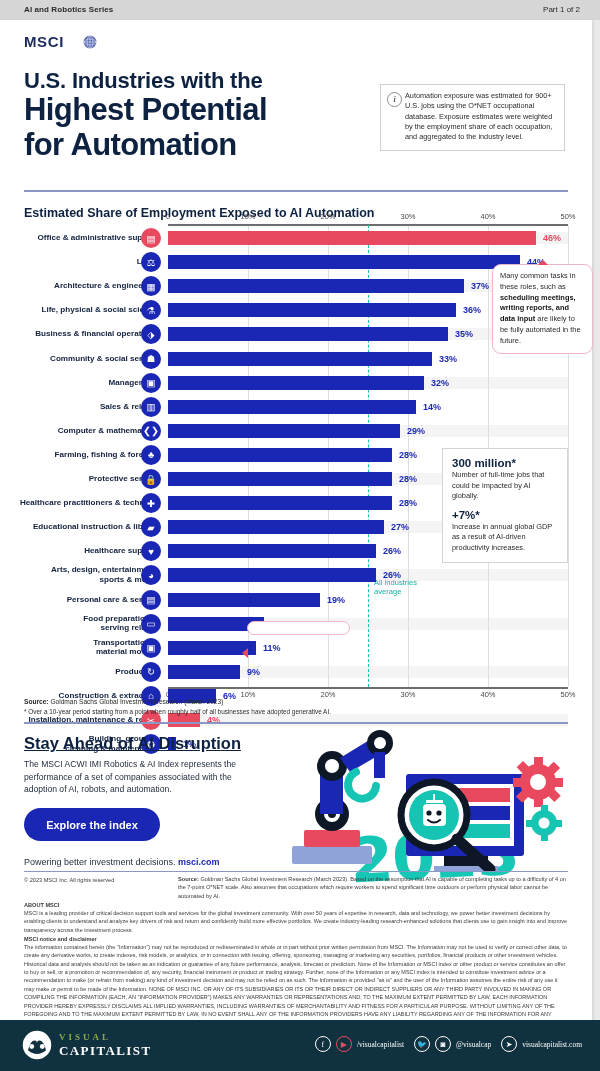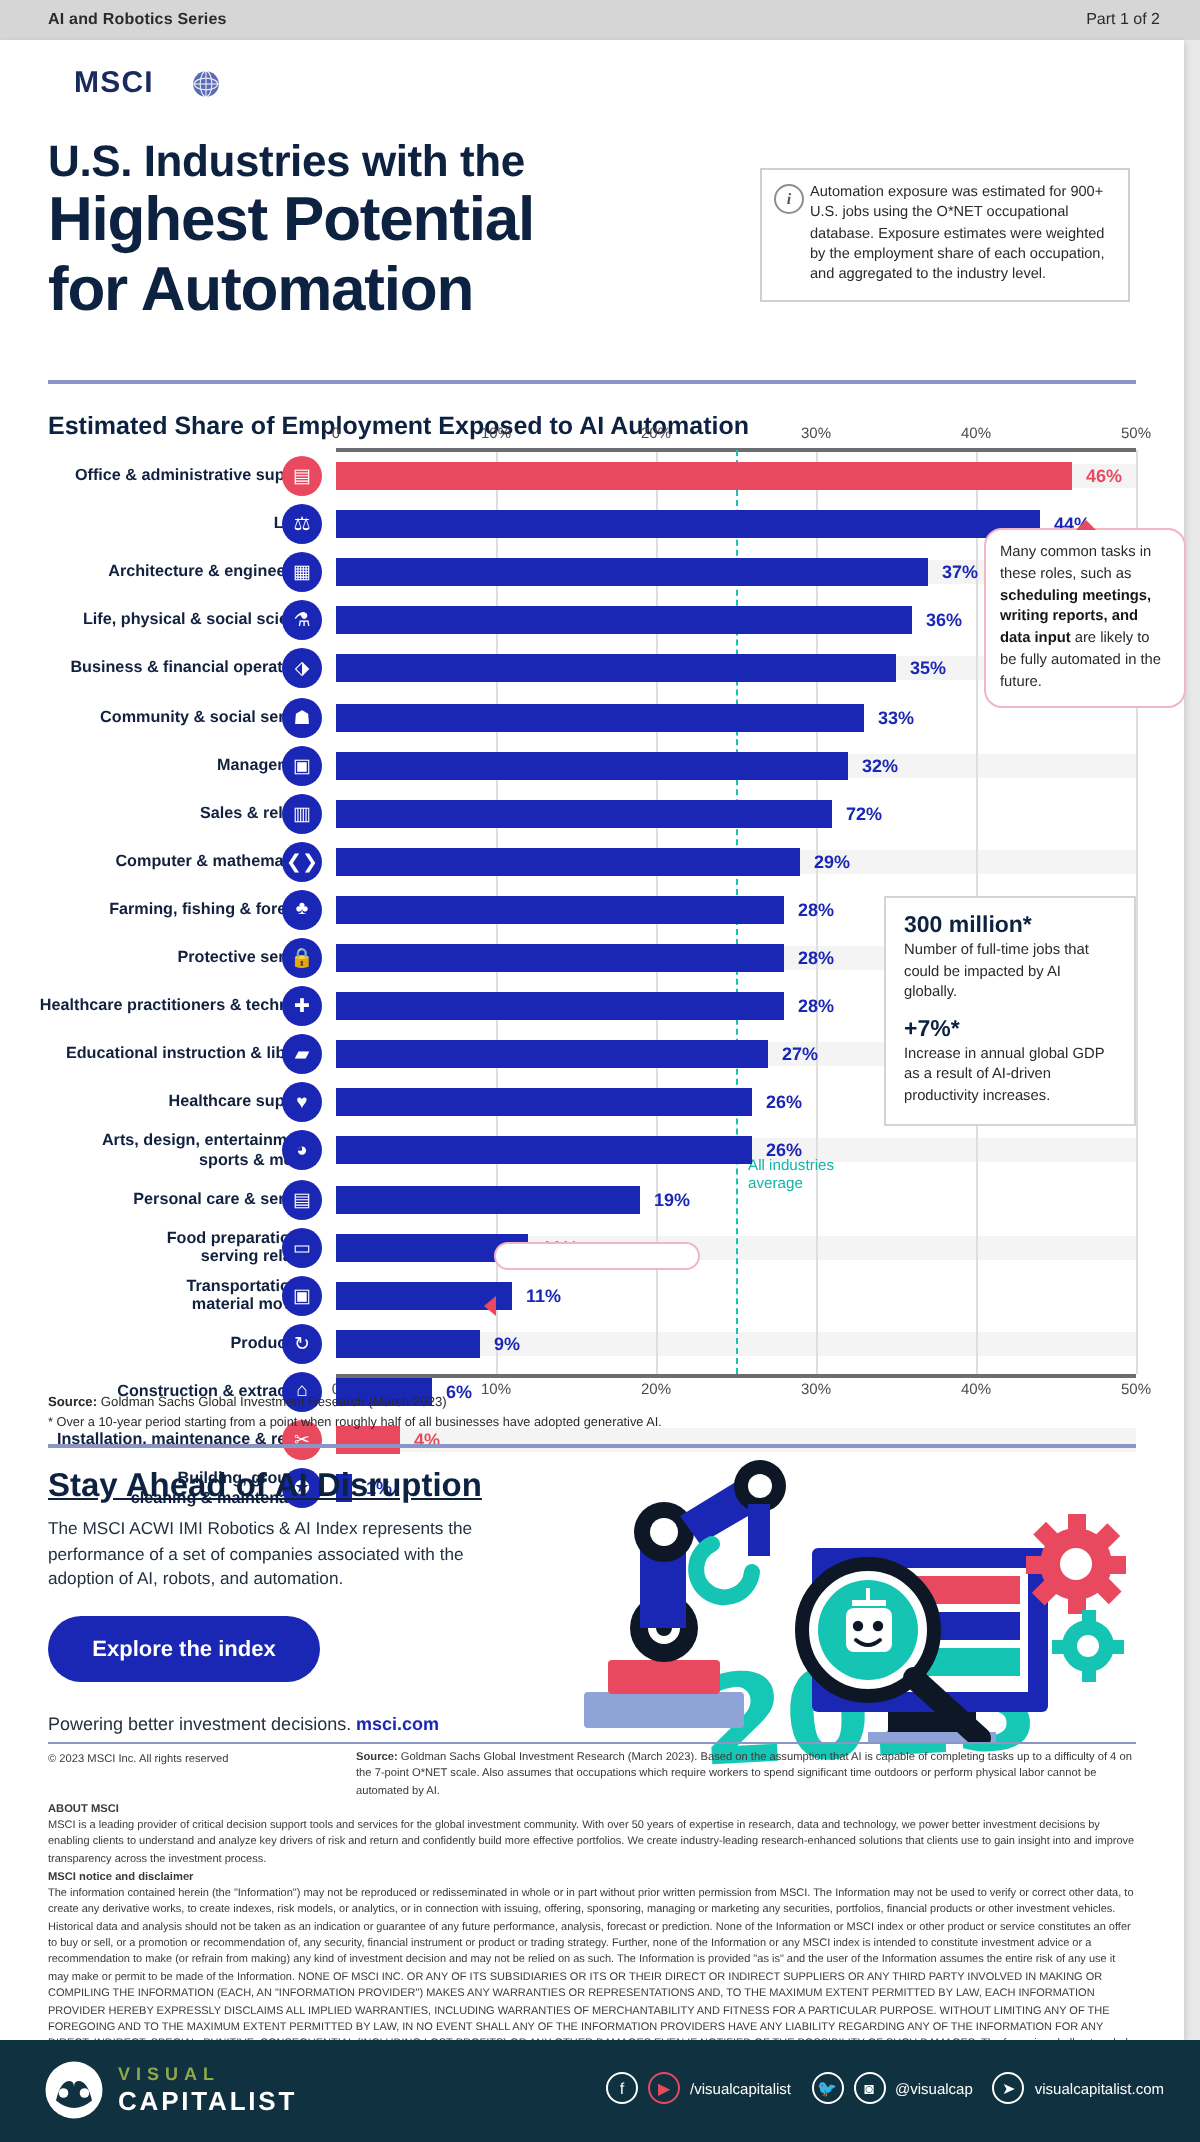--- a/index.html
+++ b/index.html
@@ -14,21 +14,21 @@
   
   .topbar{position:absolute;left:0;top:0;width:600px;height:20px;background:#d6d6d6;}
   .topbar .t-left{position:absolute;left:24px;top:5px;font-size:8px;font-weight:bold;color:#2b2b2b;letter-spacing:.1px;}
   .topbar .t-right{position:absolute;right:20px;top:5px;font-size:8px;color:#2b2b2b;}
 
   
   .card{position:absolute;left:0;top:20px;width:592px;height:1000px;background:#fff;
         box-shadow:1px 1px 3px rgba(0,0,0,.12);}
 
   
-  .brand{position:absolute;left:24px;top:13px;display:flex;align-items:center;gap:19px;margin-left:13px;}
+  .brand{position:absolute;left:24px;top:13px;display:flex;align-items:center;gap:19px;}
   .brand-word{font-size:15px;font-weight:bold;color:#1a2a5e;letter-spacing:.6px;}
   .globe{width:14px;height:14px;}
 
   
   .h-line1{position:absolute;left:24px;top:48px;font-size:22px;font-weight:bold;color:#0d2140;letter-spacing:-.2px;}
   .h-line2{position:absolute;left:24px;top:72px;font-size:31px;font-weight:bold;color:#0d2140;line-height:1.13;letter-spacing:-.6px;}
 
   
   .infonote{position:absolute;left:380px;top:64px;width:185px;min-height:62px;border:1px solid #cfcfcf;background:#fff;
             padding:6px 8px 7px 24px;box-sizing:border-box;}
@@ -107,21 +107,21 @@
   
   .copy{position:absolute;left:24px;top:877px;font-size:5.6px;color:#3a3a3a;}
   .srcblk{position:absolute;left:178px;top:875px;width:390px;font-size:5.6px;line-height:1.5;color:#3a3a3a;}
   .srcblk b{font-weight:bold;}
   .aboutt{position:absolute;left:24px;top:902px;font-size:5.6px;font-weight:bold;color:#3a3a3a;}
   .aboutb{position:absolute;left:24px;top:909px;width:544px;font-size:5.5px;line-height:1.52;color:#3a3a3a;}
   .disct{position:absolute;left:24px;top:936px;font-size:5.6px;font-weight:bold;color:#3a3a3a;}
   .discb{position:absolute;left:24px;top:943px;width:544px;font-size:5.5px;line-height:1.52;color:#3a3a3a;}
 
   
-  .footer{position:absolute;left:0;top:1020px;width:600px;height:51px;background:#10313f;}
+  .footer{position:absolute;left:0;top:1020px;width:600px;height:51px;background:#10313f;font-family:Liberation Serif, serif;}
   .vclogo{position:absolute;left:22px;top:10px;display:flex;align-items:center;gap:7px;}
   .vc-mark{width:30px;height:30px;}
   .vc-txt{line-height:1;}
   .vc-t1{font-size:9px;font-weight:bold;letter-spacing:3px;color:#8ea84c;}
   .vc-t2{font-size:13px;font-weight:bold;letter-spacing:1.4px;color:#ffffff;margin-top:2px;}
   .social{position:absolute;right:18px;top:16px;display:flex;align-items:center;gap:5px;color:#fff;font-size:7.5px;}
   .sbtn{width:14px;height:14px;border-radius:50%;border:1.2px solid #fff;display:flex;align-items:center;justify-content:center;font-size:8px;color:#fff;}
   .sbtn.yt{border-color:#e8495f;color:#e8495f;}
   .slab{margin-right:5px;}
 </style>
@@ -244,21 +244,21 @@
         <div class="row" style="top: 164.6px;">
           <div class="cat" style="white-space: pre-line;">Management</div>
           <div class="ic">▣</div>
           <div class="bar" style="width: 256px;"></div>
           <div class="val" style="left: 431px;">32%</div>
         </div>
         <div class="row" style="top: 188.7px;">
           <div class="cat" style="white-space: pre-line;">Sales &amp; related</div>
           <div class="ic">▥</div>
           <div class="bar" style="width: 248px;"></div>
-          <div class="val" style="left: 423px;">72%</div>
+          <div class="val" style="left: 423px;">14%</div>
         </div>
         <div class="row" style="top: 212.8px;">
           <div class="cat" style="white-space: pre-line;">Computer &amp; mathematical</div>
           <div class="ic">❮❯</div>
           <div class="bar" style="width: 232px;"></div>
           <div class="val" style="left: 407px;">29%</div>
         </div>
         <div class="row" style="top: 236.9px;">
           <div class="cat" style="white-space: pre-line;">Farming, fishing &amp; forestry</div>
           <div class="ic">♣</div>

